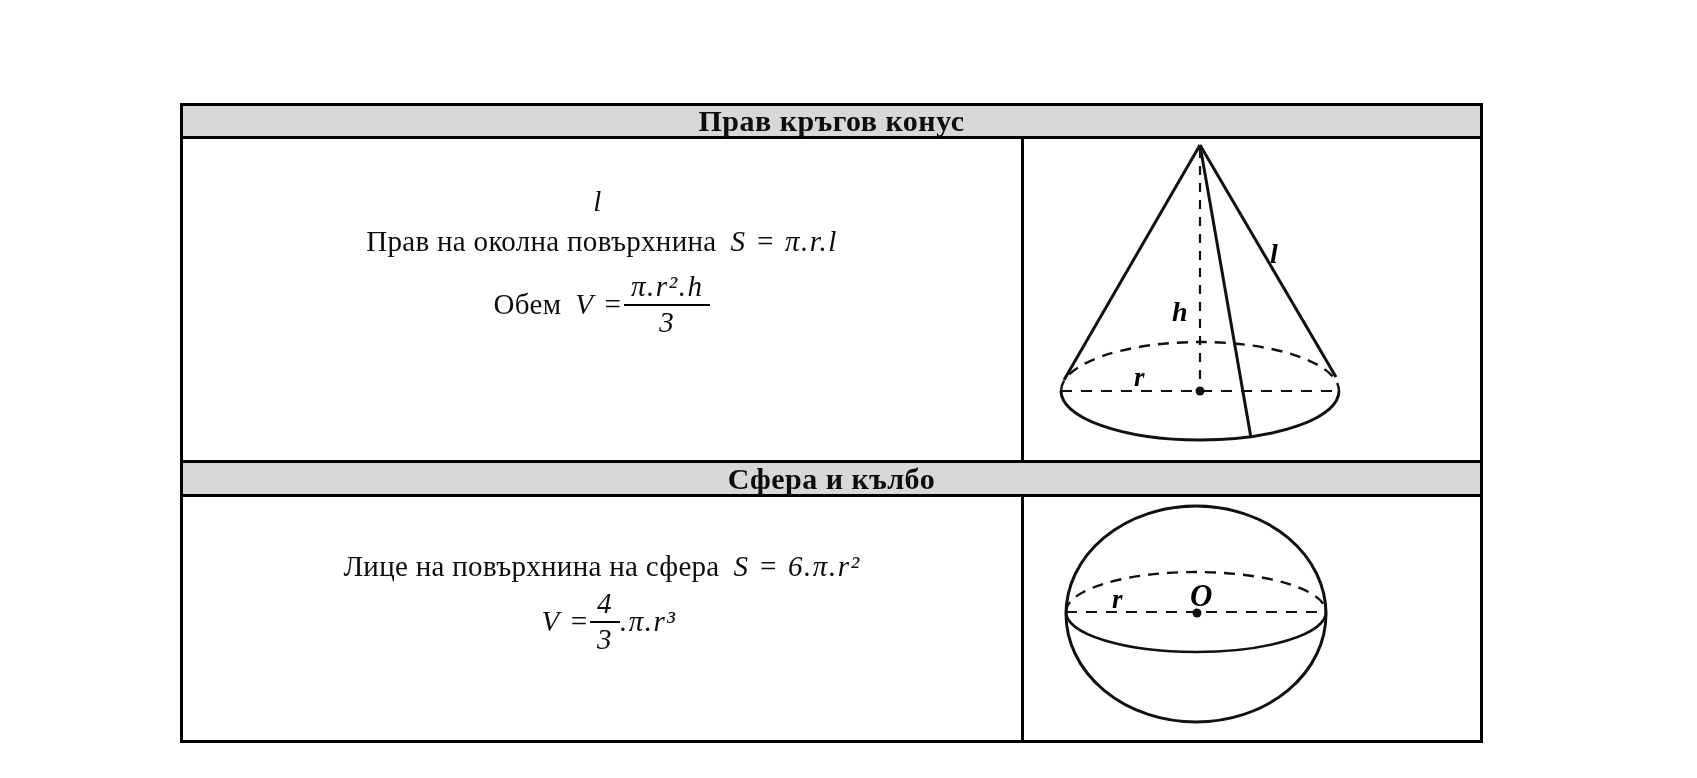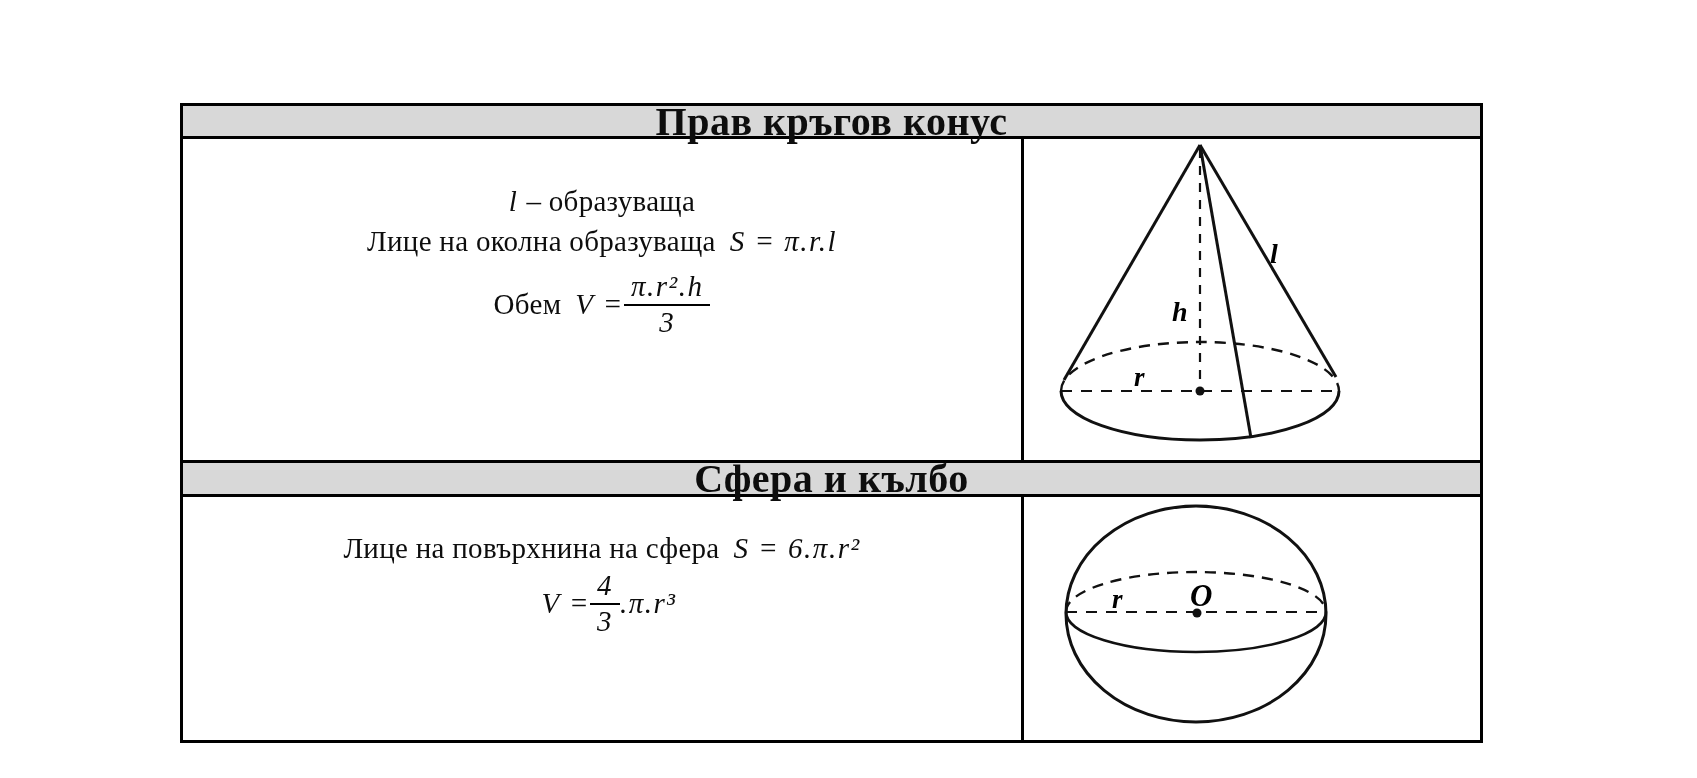--- a/index.html
+++ b/index.html
@@ -29,21 +29,21 @@
   }
   .section-header {
     height: 30px;
     flex: 0 0 30px;
     background: #d8d8d8;
     border-bottom: 3px solid #000;
     display: flex;
     align-items: center;
     justify-content: center;
     font-weight: bold;
-    font-size: 40px;
+    font-size: 30px;
     letter-spacing: 0.5px;
   }
   .section-header.second {
     flex-basis: 31px;
     height: 31px;
   }
   .t-row {
     display: flex;
     flex-direction: row;
     min-height: 0;
@@ -56,21 +56,21 @@
   .cell-formulas {
     width: 841px;
     flex: 0 0 841px;
     border-right: 3px solid #000;
     display: flex;
     flex-direction: column;
     align-items: center;
     box-sizing: border-box;
   }
   .row-cone  .cell-formulas { padding-top: 42px; }
-  .row-sphere .cell-formulas { padding-top: 30px; }
+  .row-sphere .cell-formulas { padding-top: 48px; }
   .cell-figure {
     flex: 1 1 auto;
     position: relative;
     overflow: hidden;
   }
   .fline {
     font-size: 29px;
     white-space: nowrap;
     display: flex;
     align-items: center;
@@ -131,25 +131,24 @@
 
   <div class="section-header">
     <span>Прав кръгов конус</span>
   </div>
 
   <div class="t-row row-cone">
     <div class="cell-formulas">
 
       <div class="fline l1">
         <span class="math lead">l</span>
-        <span class="label">– образуваща</span>
       </div>
 
       <div class="fline l2">
-        <span class="label">Лице на околна образуваща</span>
+        <span class="label">Прав на околна повърхнина</span>
         <span class="math">S = π.r.l</span>
       </div>
 
 
       <div class="fline l4">
         <span class="label">Обем</span>
         <span class="math">V =</span>
         <span class="frac math tight">
           <span class="num">π.r².h</span>
           <span class="den">3</span>

